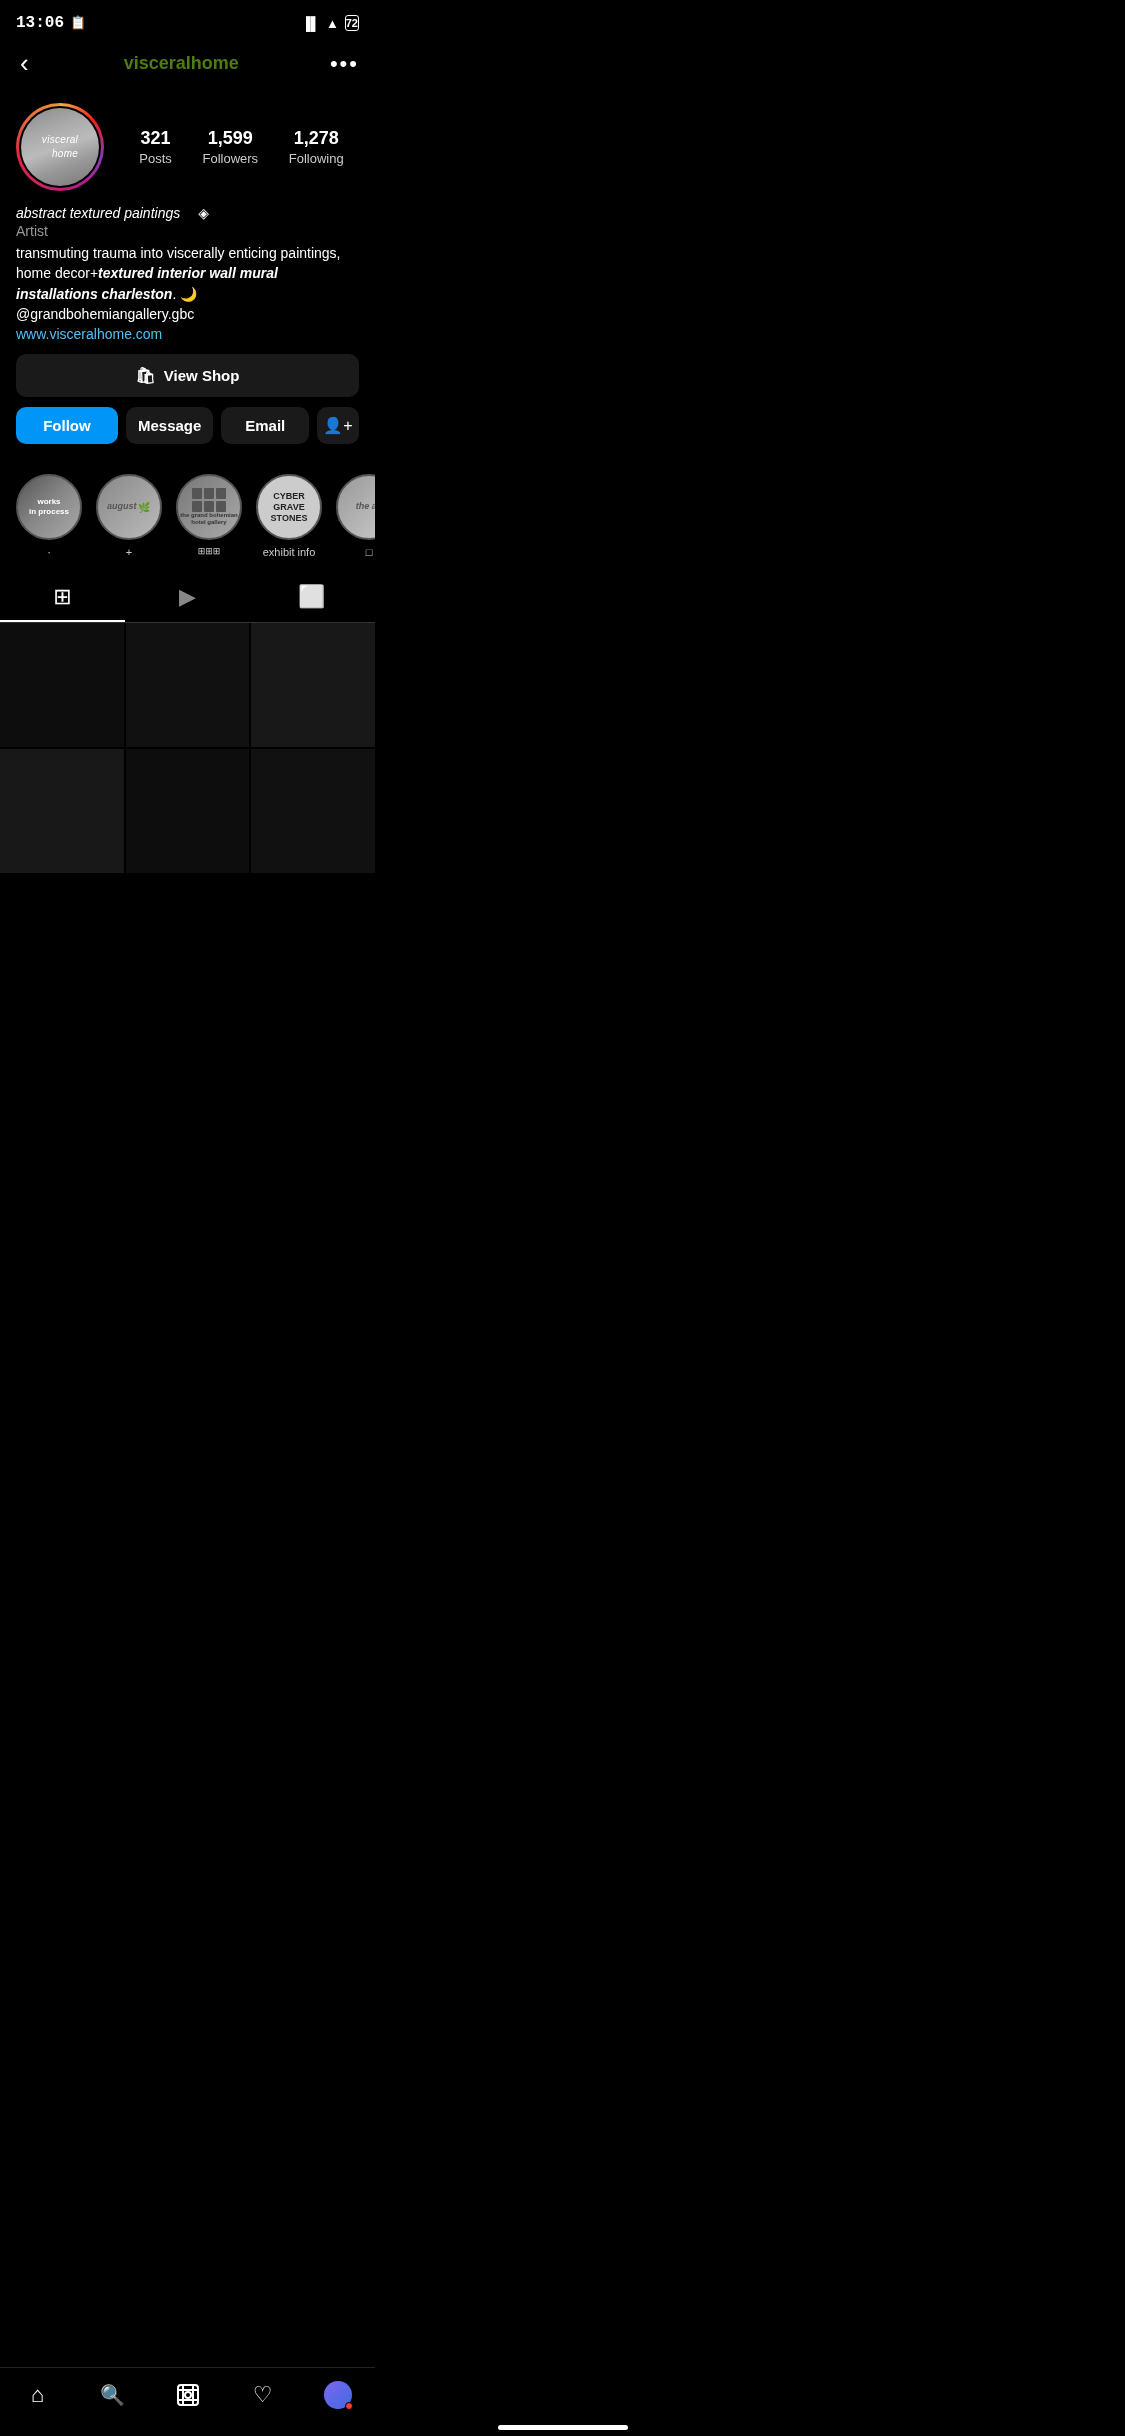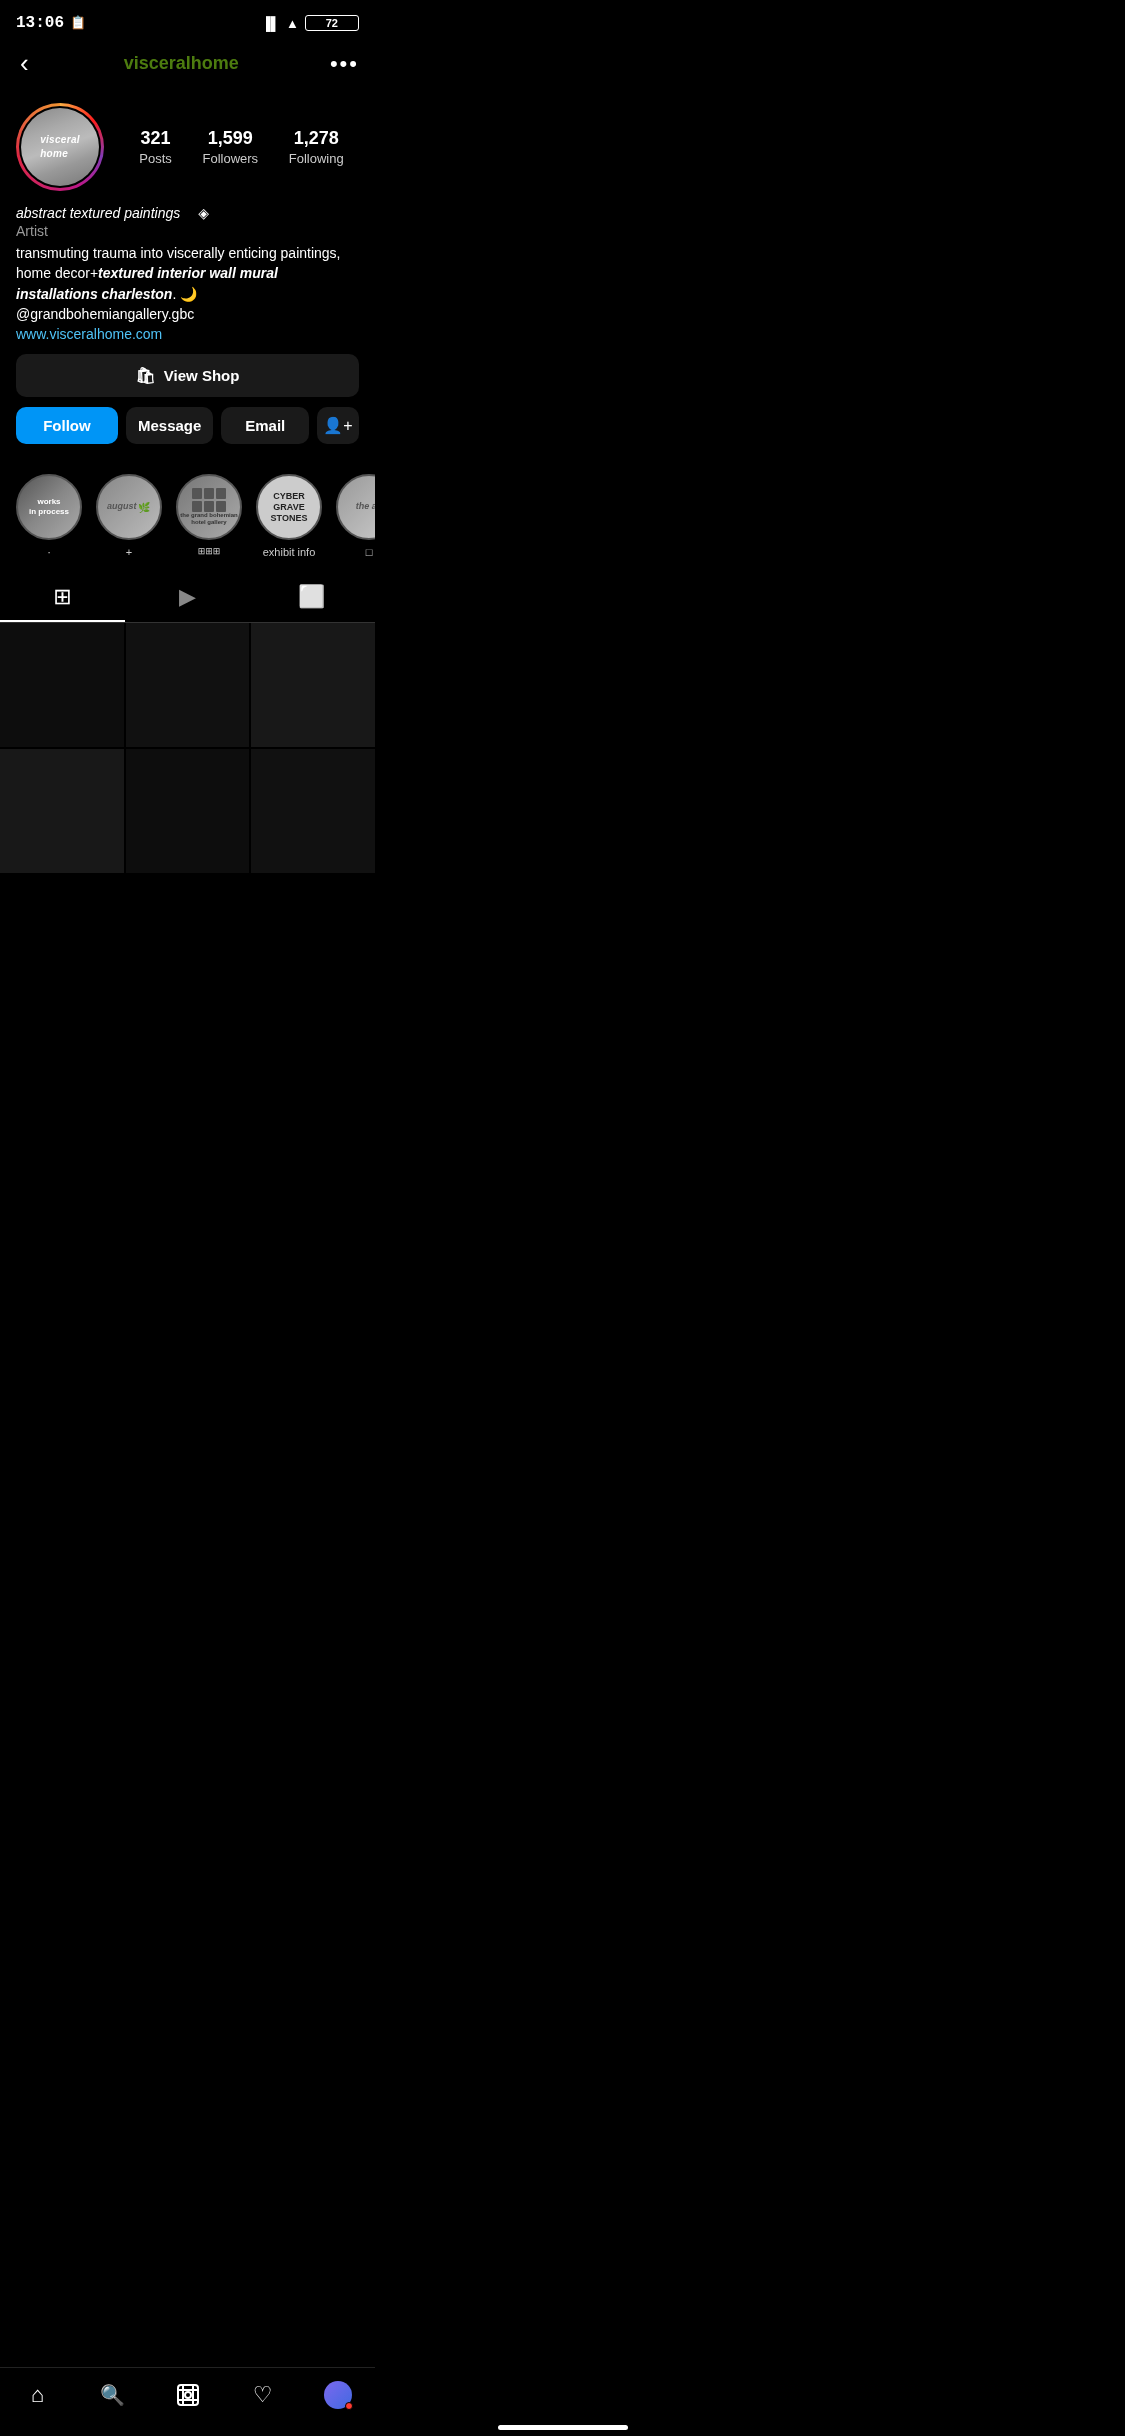--- a/index.html
+++ b/index.html
@@ -24,21 +24,21 @@
       font-size: 15px;
       font-weight: 600;
     }
     .status-left { display: flex; align-items: center; gap: 6px; font-family: Liberation Mono, monospace; }
     .status-right { display: flex; align-items: center; gap: 6px; }
     .signal-icon { font-size: 13px; }
     .wifi-icon { font-size: 13px; }
     .battery-box {
       border: 1.5px solid #fff;
       border-radius: 3px;
-      padding: 1px 20px;
+      padding: 1px 0;
       font-size: 11px;
       font-weight: 700;
       display: flex;
       align-items: center;
     }
 
     
     .top-nav {
       display: flex;
       justify-content: space-between;
@@ -406,22 +406,22 @@
         position:absolute;inset:0;border-radius:50%;
         background: conic-gradient(from 0deg, #fcb045, #fd1d1d, #833ab4, #bc1888, #cc2366, #dc2743, #e6683c, #f09433);
         padding:3px;
       ">
         <div style="width:100%;height:100%;border-radius:50%;background:#000;display:flex;align-items:center;justify-content:center;">
           <div style="
             width:calc(100% - 4px);height:calc(100% - 4px);
             border-radius:50%;
             background: linear-gradient(160deg, #888 0%, #aaa 30%, #bbb 50%, #999 70%, #777 100%);
             display:flex;align-items:center;justify-content:center;
-            font-size:10px;font-style:italic;color:#fff;text-align:left;line-height:1.4;
-            font-weight:700;letter-spacing:0.3px;
+            font-size:10px;font-style:italic;color:#fff;text-align:right;line-height:1.4;
+            font-weight:400;letter-spacing:0.3px;
           ">visceral<br>home</div>
         </div>
       </div>
     </div>
 
     <div class="stats-row">
       <div class="stat-item">
         <span class="stat-number">321</span>
         <span class="stat-label">Posts</span>
       </div>

